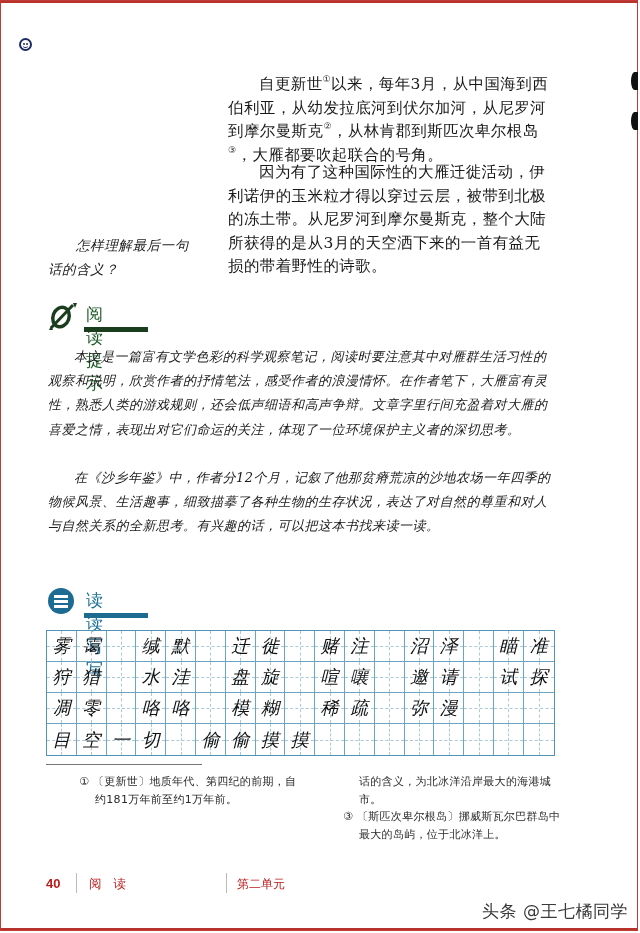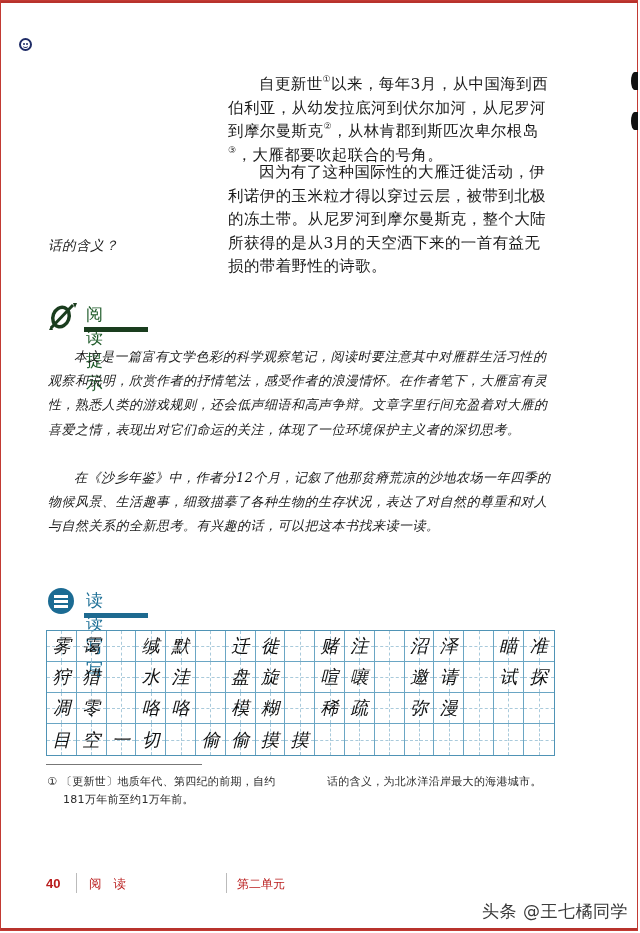--- a/index.html
+++ b/index.html
@@ -85,21 +85,21 @@
   }
   .cell span { position:relative; z-index:1; background:transparent; }
 
   .fn-rule { position:absolute; left:46px; top:764px; width:156px; height:1px; background:#777; }
   .footnotes {
     position:absolute; top:773px; font-family:"DejaVu Sans", "Liberation Sans", sans-serif;
     font-size:11px; line-height:17.5px; color:#2a2a2a; letter-spacing:0.3px;
   }
   #fn-left { left:47px; width:250px; }
   #fn-right { left:311px; width:250px; }
-  .fn { display:block; padding-left:16px; text-indent:-16px; }
+  .fn { display:block; padding-left:16px; text-indent:-16px;margin-left:32px; }
   .fn.cont { padding-left:16px; text-indent:0; }
 
   .footer {
     position:absolute; top:876px; font-size:12.5px; color:#b91c1c;
     font-family:"Liberation Sans", sans-serif;
   }
   #page-num { left:46px; font-weight:bold; font-size:13px; }
   .vsep { position:absolute; top:873px; width:1px; height:20px; background:#bbb; }
   #reading-label { left:89px; font-family:"DejaVu Serif", serif; letter-spacing:4px; }
   #unit-label { left:237px; font-family:"DejaVu Serif", serif; font-size:12px; }
@@ -124,20 +124,21 @@
 <div class="binding-mark" style="top:112px"></div>
 
 <div class="main-text" id="p1">
   <p><span>自更新世</span><sup>①</sup><span>以来，每年3月，从中国海到西伯利亚，从幼发拉底河到伏尔加河，从尼罗河到摩尔曼斯克</span><sup>②</sup><span>，从林肯郡到斯匹次卑尔根岛</span><sup>③</sup><span>，大雁都要吹起联合的号角。</span></p>
 </div>
 <div class="main-text" id="p2">
   <p>因为有了这种国际性的大雁迁徙活动，伊利诺伊的玉米粒才得以穿过云层，被带到北极的冻土带。从尼罗河到摩尔曼斯克，整个大陆所获得的是从3月的天空洒下来的一首有益无损的带着野性的诗歌。</p>
 </div>
 
 <div class="side-q">
+  <span class="l1">怎样理解最后一句</span>
   <span>话的含义？</span>
 </div>
 
 <div class="sec-head" id="hint-head">
   <svg width="30" height="30" viewBox="0 0 30 30" style="position:absolute;left:0;top:0">
     <ellipse cx="13" cy="15" rx="8" ry="10" fill="none" stroke="#1a3d1e" stroke-width="3.5" transform="rotate(20 13 15)"></ellipse>
     <line x1="3" y1="26" x2="25" y2="3" stroke="#1a3d1e" stroke-width="3"></line>
     <polygon points="25,1 29,1 27,6" fill="#1a3d1e"></polygon>
     <polygon points="1,28 5,28 3,24" fill="#1a3d1e"></polygon>
   </svg>
@@ -368,20 +369,21 @@
       <span></span>
     </div>
   </div>
 
 <div class="fn-rule"></div>
 <div class="footnotes" id="fn-left">
   <span class="fn"><span>①</span> <span>〔更新世〕地质年代、第四纪的前期，自约181万年前至约1万年前。</span></span>
 </div>
 <div class="footnotes" id="fn-right">
   <span class="fn cont"><span>话的含义，为北冰洋沿岸最大的海港城市。</span></span>
+  <span class="fn"><span>③</span> <span>〔斯匹次卑尔根岛〕挪威斯瓦尔巴群岛中最大的岛屿，位于北冰洋上。</span></span>
 </div>
 
 <span class="footer" id="page-num">40</span>
 <div class="vsep" style="left:76px"></div>
 <span class="footer" id="reading-label">阅 读</span>
 <div class="vsep" style="left:226px"></div>
 <span class="footer" id="unit-label">第二单元</span>
 <span class="watermark">头条 @王七橘同学</span>
 
 </body></html>

